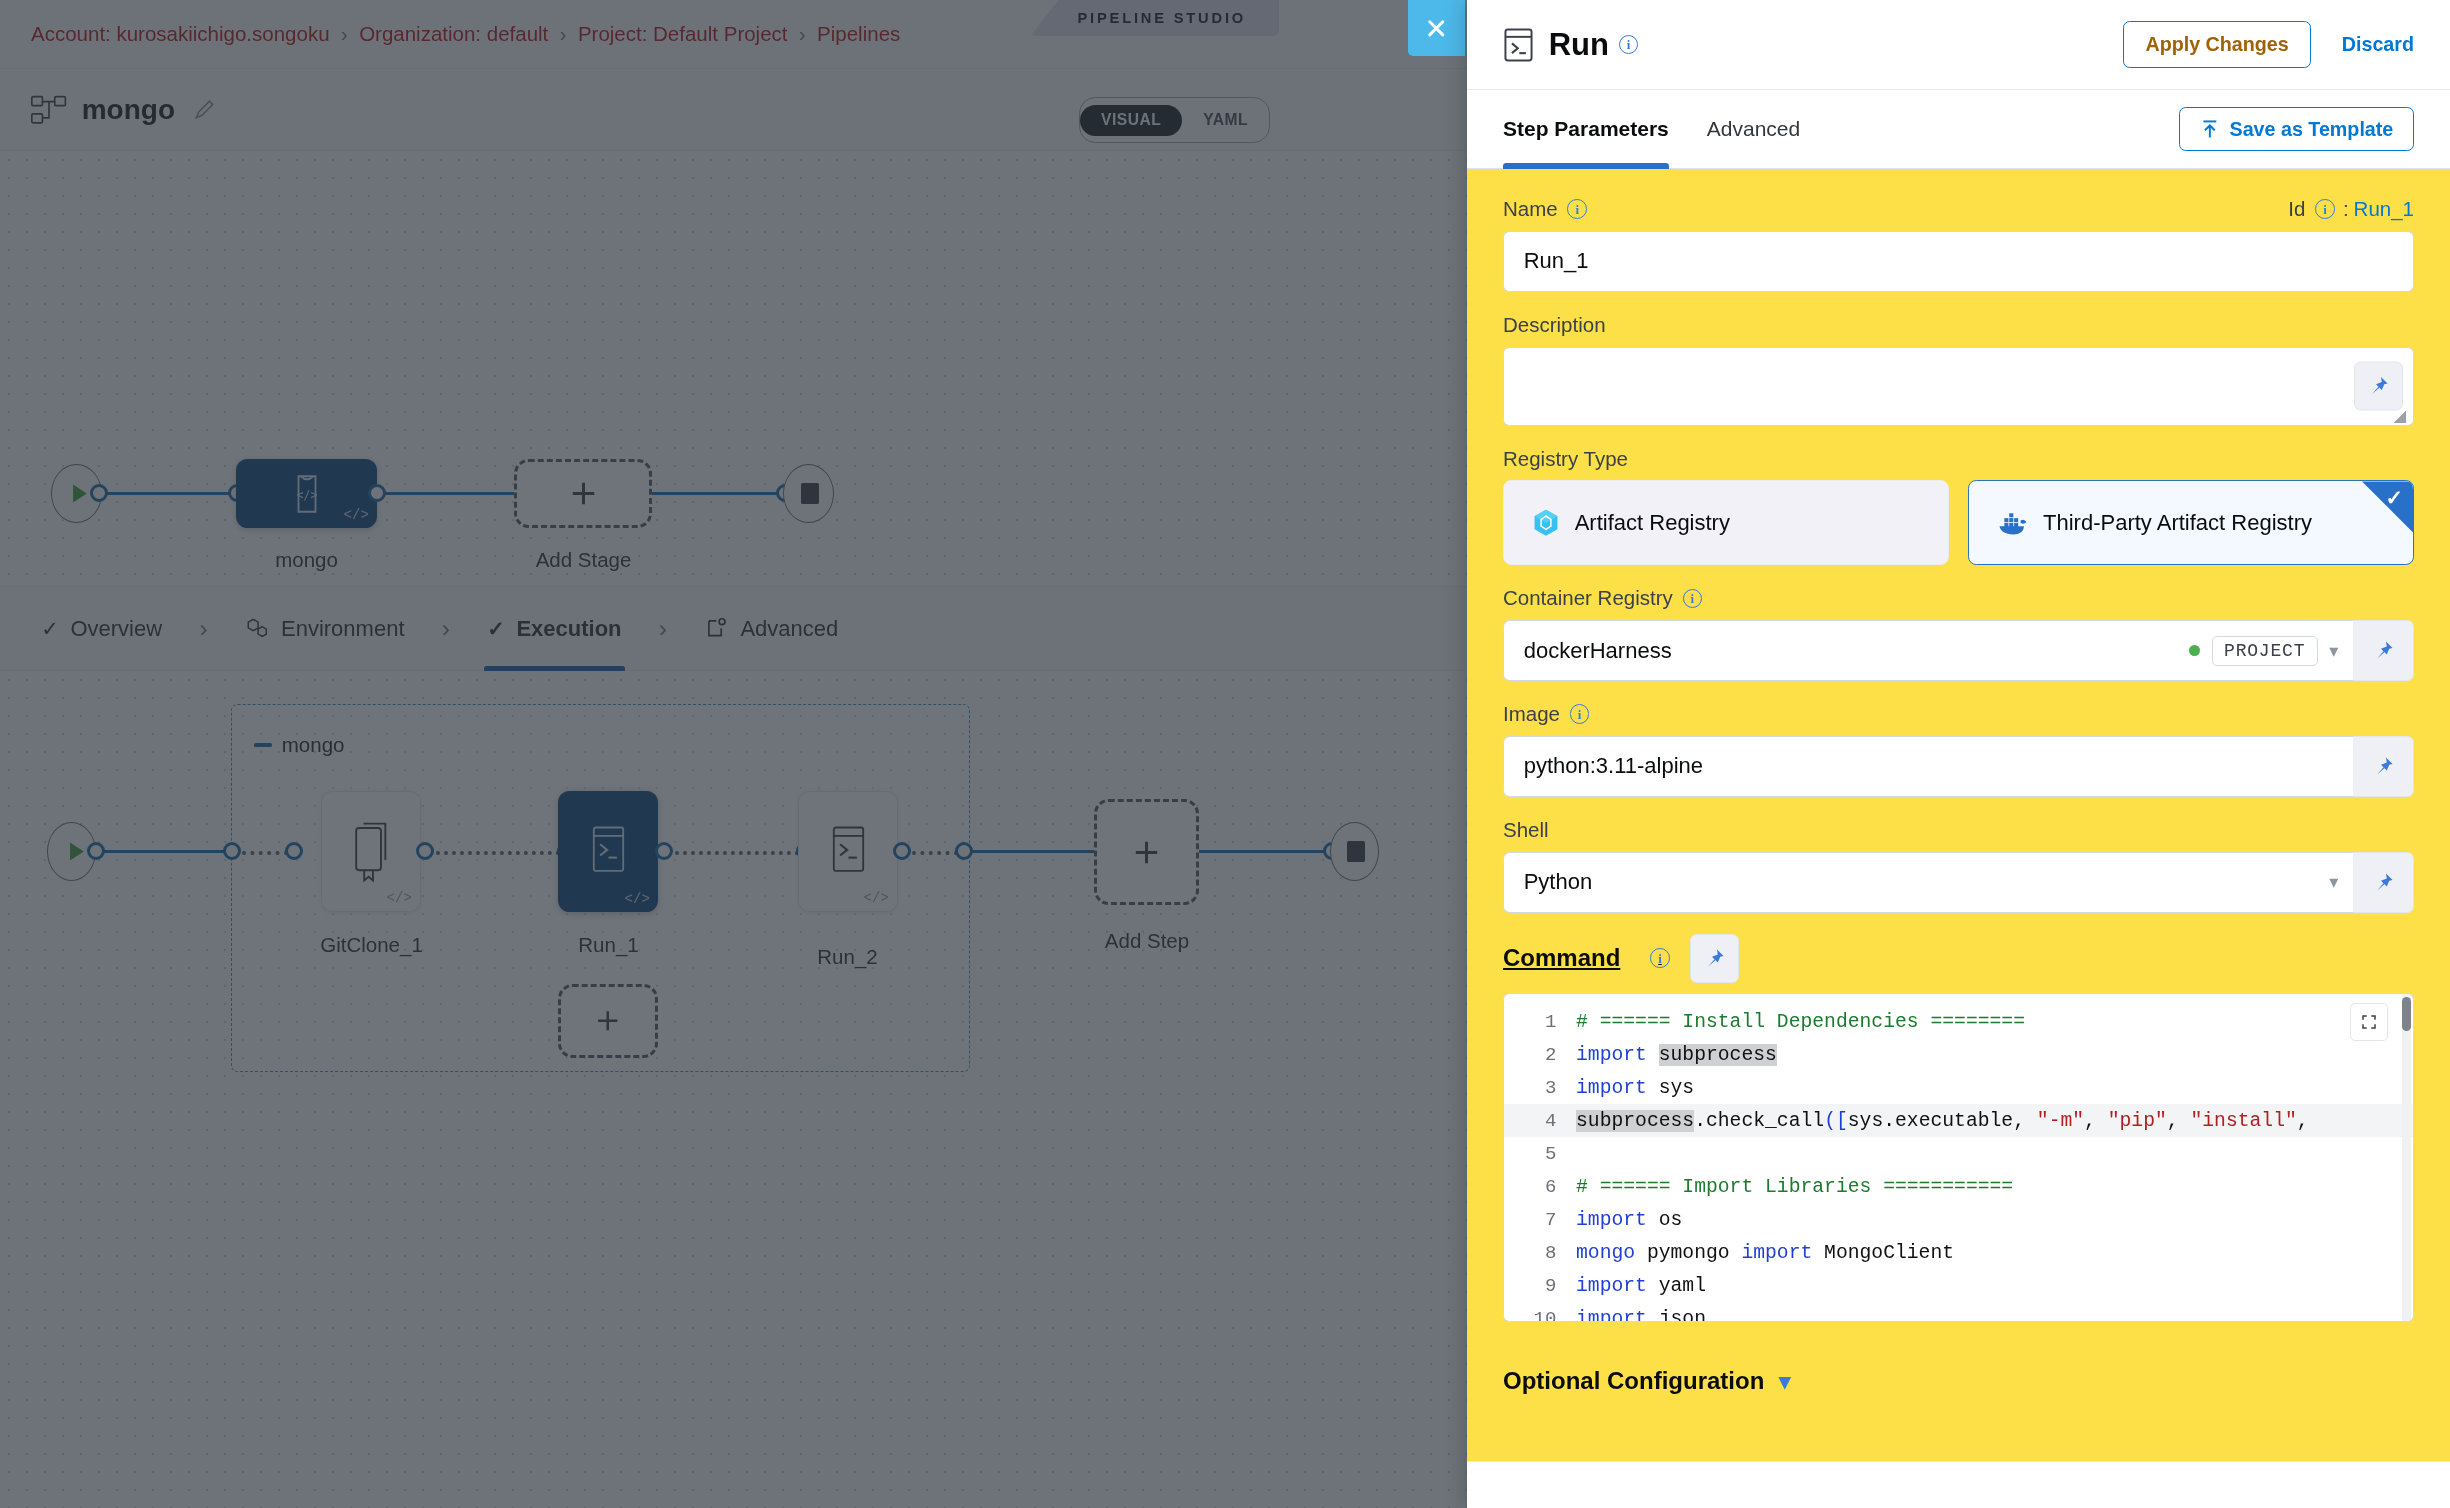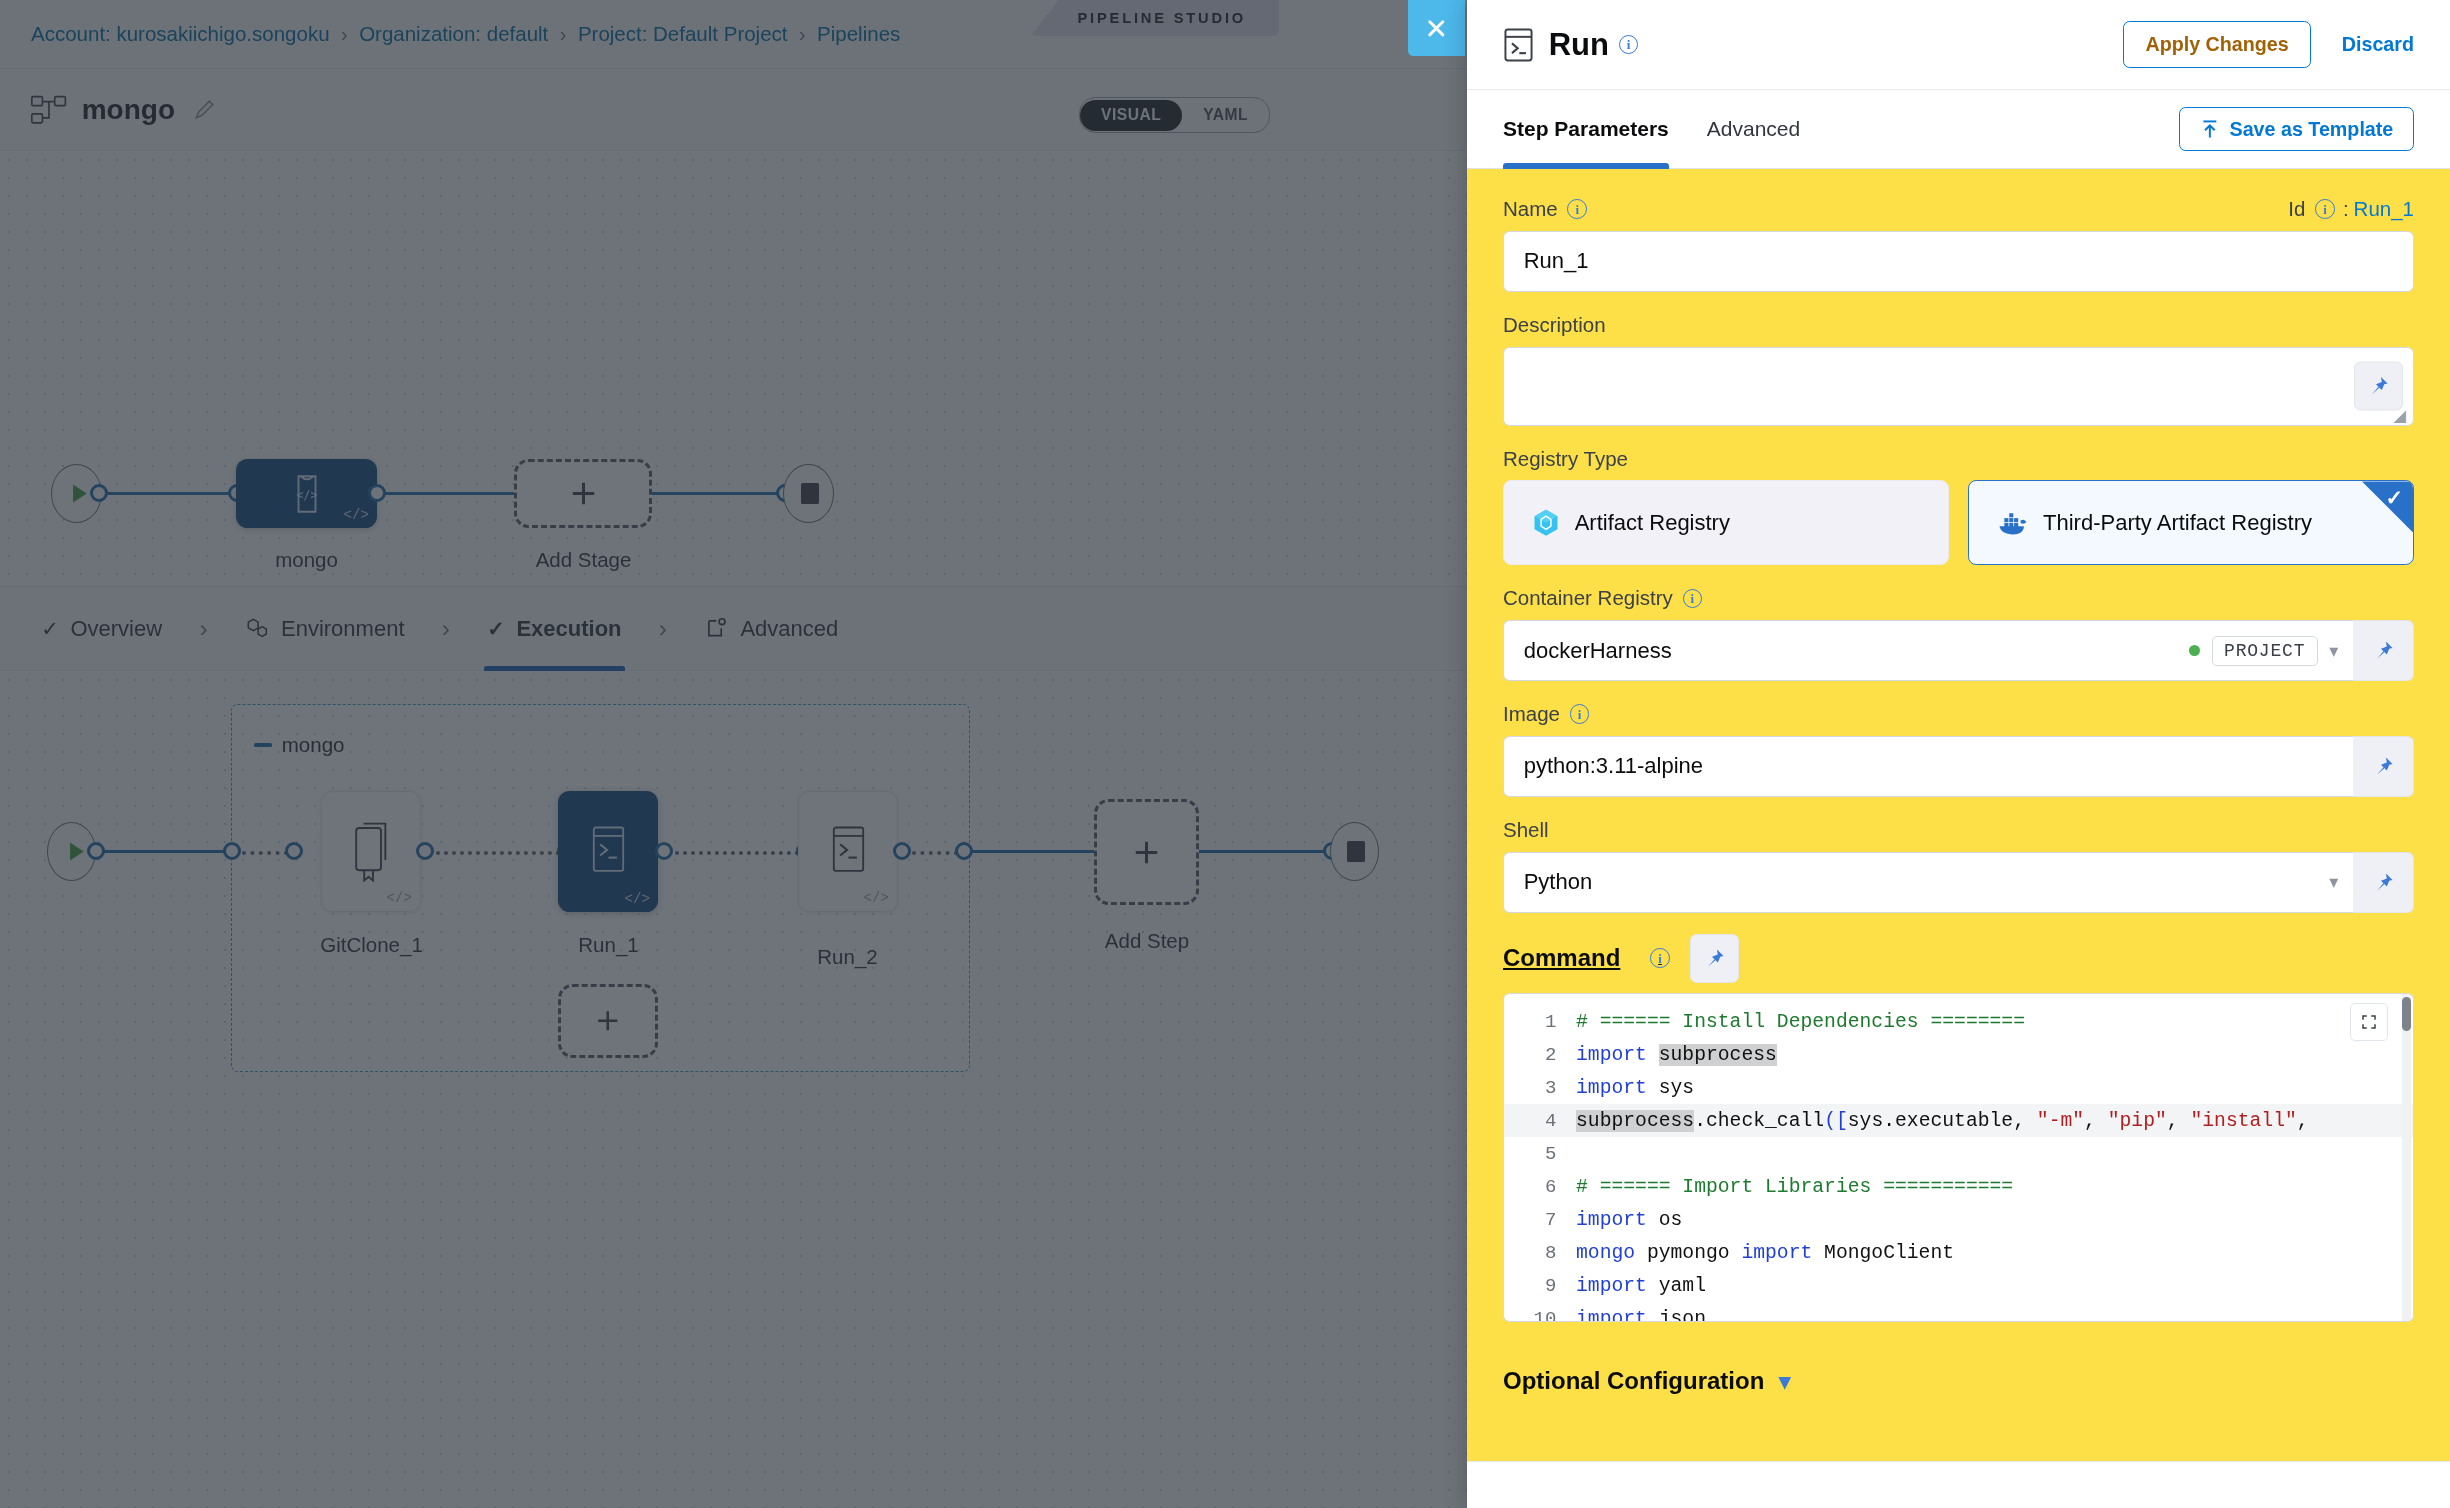--- a/index.html
+++ b/index.html
@@ -25,21 +25,21 @@
   }
 
   
   .breadcrumb-bar {
     position: absolute; left: 0; top: 0; width: 1467px; height: 69px;
     background: #f3f4f6;
     border-bottom: 0.8px solid #e0e2e7;
     display: flex; align-items: center; padding-left: 31px;
   }
   .crumb {
-    font-size: 20.5px; color: #0369a1; white-space: nowrap;
+    font-size: 20.5px; color: #b91c1c; white-space: nowrap;
   }
   .crumb-sep {
     font-size: 19.7px; color: #6b7280; margin: 0 11.5px; font-weight: 400;
   }
   .studio-badge {
     position: absolute; right: 188px; top: 0;
     height: 36px; padding: 0 33px 0 47px;
     background: #d9dae5;
     color: #22242a;
     font-size: 14.7px; font-weight: 700; letter-spacing: 2.8px;
@@ -65,21 +65,21 @@
     display: flex; align-items: center; padding-left: 31px;
   }
   .pipe-icon { width: 36px; height: 29.5px; margin-right: 14.7px; }
   .pipeline-name {
     font-size: 28px; font-weight: 700; color: #22242a;
   }
   .edit-pencil { margin-left: 18px; width: 23px; height: 23px; opacity:.55; }
 
   .toggle-vy {
     position: absolute; left: 1079px; top: 97px;
-    height: 36px; display: flex; align-items: center;
+    height: 46px; display: flex; align-items: center;
     border: 0.8px solid #9aa0ab; border-radius: 16.4px; overflow: hidden;
     background: transparent;
   }
   .toggle-vy .seg {
     font-size: 15.6px; font-weight: 700; letter-spacing: 0.5px;
     padding: 0 21px; height: 31px; display:flex; align-items:center;
     color: #4a4f58;
   }
   .toggle-vy .seg.active {
     background: #22242a; color: #f1f2f4; border-radius: 16.4px; height: 31px;

